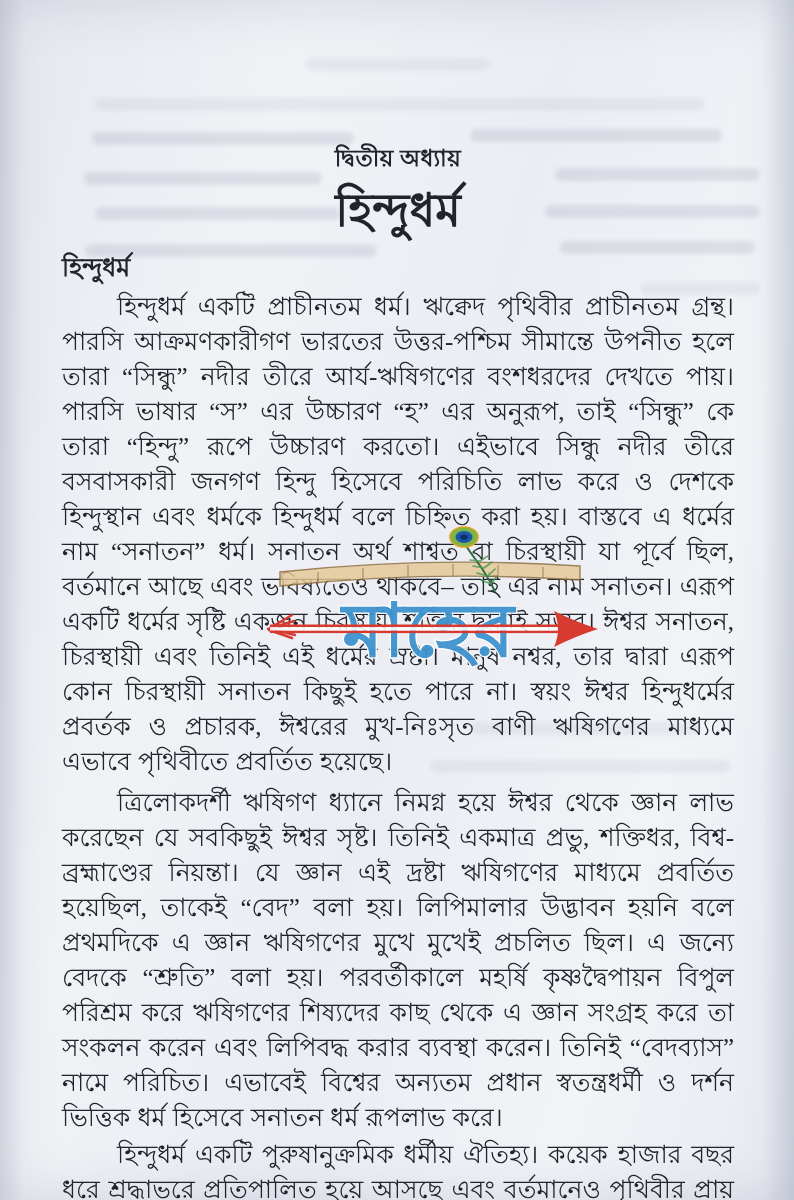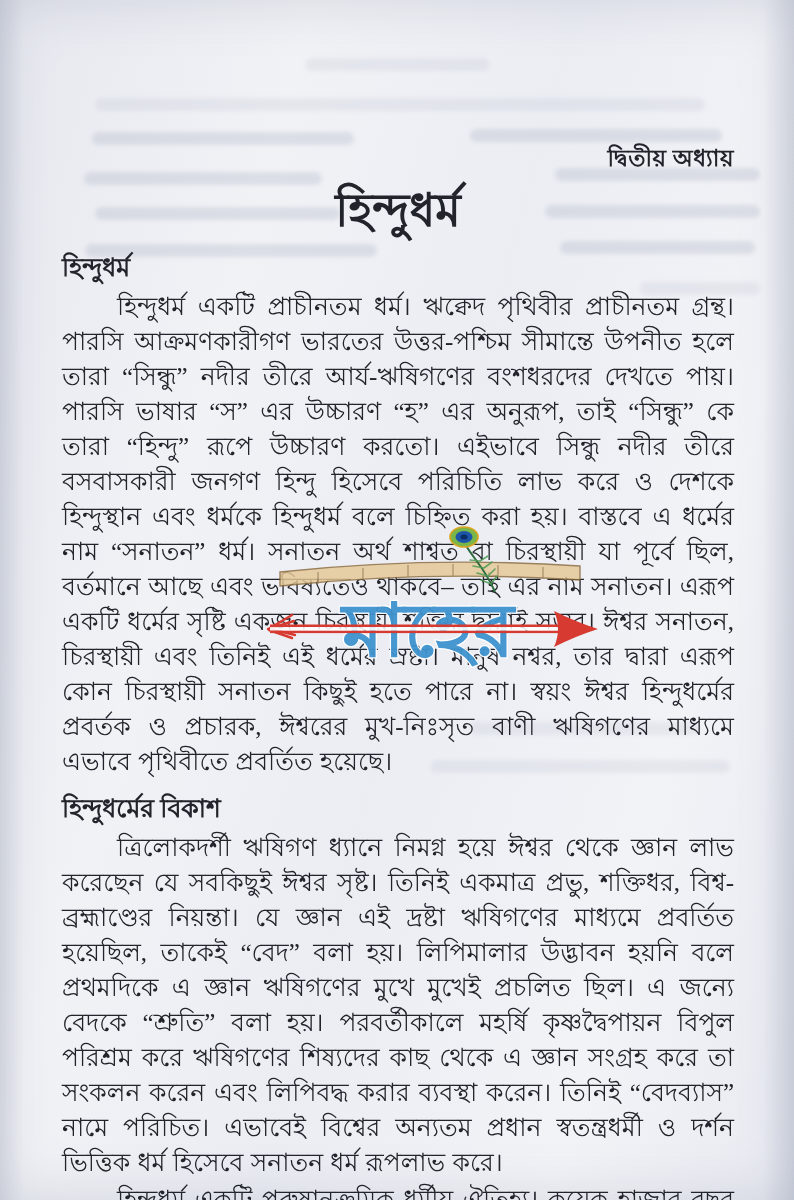--- a/index.html
+++ b/index.html
@@ -14,21 +14,21 @@
     box-shadow: inset 0 0 55px rgba(105,115,140,.22);
     font-family:"Liberation Serif","DejaVu Serif",serif;
     color:#22242b;
   }
   
   .ghost { position:absolute; height:13px; border-radius:7px;
            background:#aeb5c4; opacity:.32; filter:blur(2.2px); }
   .ghost.lighter { opacity:.18; }
   
   .content { position:absolute; left:62px; top:140px; width:672px; z-index:2; }
-  .chapter-label { text-align:right; font-size:23px; font-weight:bold;
+  .chapter-label { text-align:center; font-size:23px; font-weight:bold;
                    letter-spacing:.5px; margin:0 0 6px 0; }
   .page-title   { text-align:center; font-size:46px; font-weight:bold;
                   margin:0 0 12px 0; line-height:1.15; }
   .section-heading { font-size:25px; font-weight:bold; margin:6px 0 4px 0; line-height:35px; }
   .body-para { font-size:25px; line-height:35px; text-align:justify;
                text-indent:55px; margin:0 0 2px 0;
                word-spacing:1px; }
   .gap-sm { height:4px; }
   
   .watermark { position:absolute; left:258px; top:508px; width:348px; height:186px;
@@ -56,21 +56,20 @@
   </div>
 
   <div class="content">
     <div class="chapter-label">দ্বিতীয় অধ্যায়</div>
     <div class="page-title">হিন্দুধর্ম</div>
 
     <div class="section-heading">হিন্দুধর্ম</div>
     <p class="body-para">হিন্দুধর্ম একটি প্রাচীনতম ধর্ম। ঋক্বেদ পৃথিবীর প্রাচীনতম গ্রন্থ। পারসি আক্রমণকারীগণ ভারতের উত্তর-পশ্চিম সীমান্তে উপনীত হলে তারা “সিন্ধু” নদীর তীরে আর্য-ঋষিগণের বংশধরদের দেখতে পায়। পারসি ভাষার “স” এর উচ্চারণ “হ” এর অনুরূপ, তাই “সিন্ধু” কে তারা “হিন্দু” রূপে উচ্চারণ করতো। এইভাবে সিন্ধু নদীর তীরে বসবাসকারী জনগণ হিন্দু হিসেবে পরিচিতি লাভ করে ও দেশকে হিন্দুস্থান এবং ধর্মকে হিন্দুধর্ম বলে চিহ্নিত করা হয়। বাস্তবে এ ধর্মের নাম “সনাতন” ধর্ম। সনাতন অর্থ শাশ্বত বা চিরস্থায়ী যা পূর্বে ছিল, বর্তমানে আছে এবং ভবিষ্যতেও থাকবে– তাই এর নাম সনাতন। এরূপ একটি ধর্মের সৃষ্টি একজন চিরস্থায়ী শক্তির দ্বারাই সম্ভব। ঈশ্বর সনাতন, চিরস্থায়ী এবং তিনিই এই ধর্মের স্রষ্টা। মানুষ নশ্বর, তার দ্বারা এরূপ কোন চিরস্থায়ী সনাতন কিছুই হতে পারে না। স্বয়ং ঈশ্বর হিন্দুধর্মের প্রবর্তক ও প্রচারক, ঈশ্বরের মুখ-নিঃসৃত বাণী ঋষিগণের মাধ্যমে এভাবে পৃথিবীতে প্রবর্তিত হয়েছে।</p>
 
     <div class="gap-sm"></div>
-    <div class="section-heading">হিন্দুধর্মের বিকাশ</div>
     <p class="body-para">ত্রিলোকদর্শী ঋষিগণ ধ্যানে নিমগ্ন হয়ে ঈশ্বর থেকে জ্ঞান লাভ করেছেন যে সবকিছুই ঈশ্বর সৃষ্ট। তিনিই একমাত্র প্রভু, শক্তিধর, বিশ্ব-ব্রহ্মাণ্ডের নিয়ন্তা। যে জ্ঞান এই দ্রষ্টা ঋষিগণের মাধ্যমে প্রবর্তিত হয়েছিল, তাকেই “বেদ” বলা হয়। লিপিমালার উদ্ভাবন হয়নি বলে প্রথমদিকে এ জ্ঞান ঋষিগণের মুখে মুখেই প্রচলিত ছিল। এ জন্যে বেদকে “শ্রুতি” বলা হয়। পরবর্তীকালে মহর্ষি কৃষ্ণদ্বৈপায়ন বিপুল পরিশ্রম করে ঋষিগণের শিষ্যদের কাছ থেকে এ জ্ঞান সংগ্রহ করে তা সংকলন করেন এবং লিপিবদ্ধ করার ব্যবস্থা করেন। তিনিই “বেদব্যাস” নামে পরিচিত। এভাবেই বিশ্বের অন্যতম প্রধান স্বতন্ত্রধর্মী ও দর্শন ভিত্তিক ধর্ম হিসেবে সনাতন ধর্ম রূপলাভ করে।</p>
     <p class="body-para">হিন্দুধর্ম একটি পুরুষানুক্রমিক ধর্মীয় ঐতিহ্য। কয়েক হাজার বছর ধরে শ্রদ্ধাভরে প্রতিপালিত হয়ে আসছে এবং বর্তমানেও পৃথিবীর প্রায় ১১০</p>
   </div>
 
   <div class="watermark">
     <svg width="348" height="186" viewBox="0 0 348 186" xmlns="http://www.w3.org/2000/svg">
 
       <g opacity="0.82">
         <path d="M22,64 Q172,48 322,58 L322,72 Q172,62 22,78 Z" fill="#e5c795" stroke="#8a6a3c" stroke-width="1.4"></path>
         <line x1="60" y1="64" x2="60" y2="76" stroke="#8a6a3c" stroke-width="1"></line>

